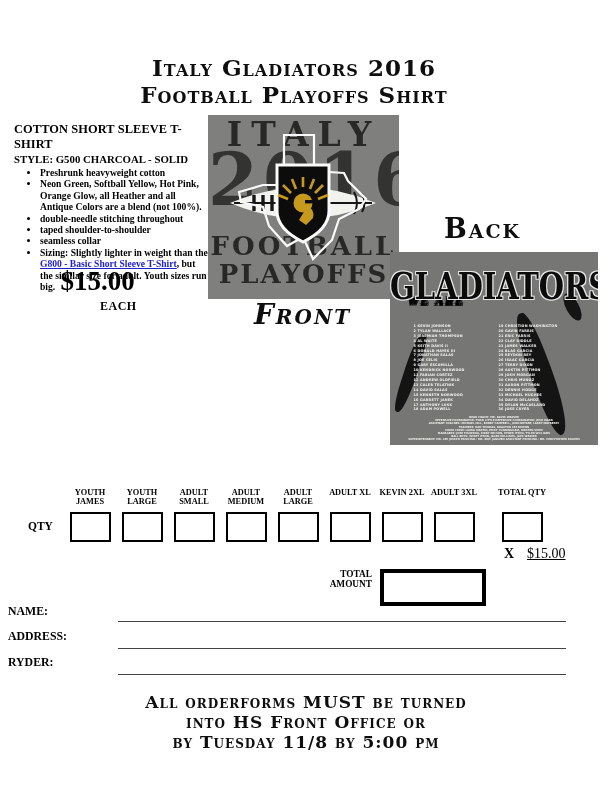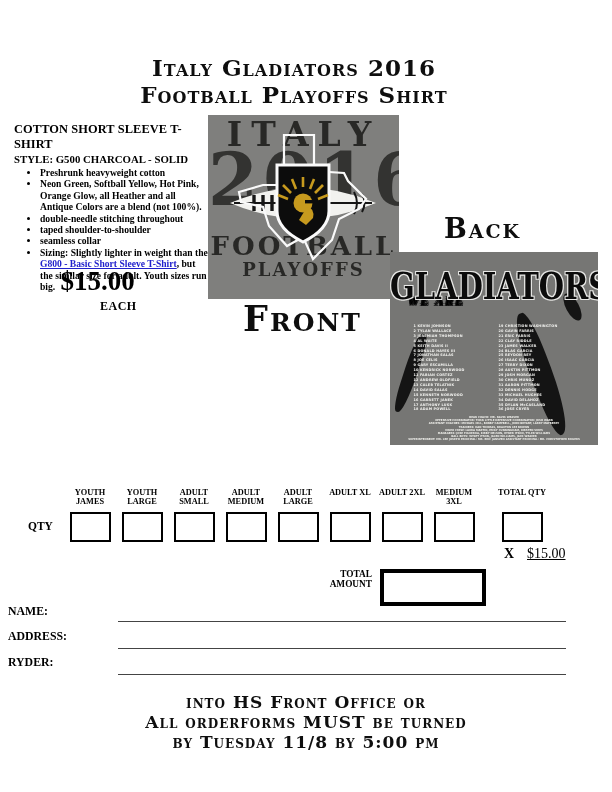--- a/index.html
+++ b/index.html
@@ -30,25 +30,25 @@
 
   
   .front-art{position:absolute;left:208px;top:115px;width:191px;height:184px;
              background:var(--shirt-gray);overflow:hidden;}
   .fd-text{position:absolute;width:100%;text-align:center;
            font-family:"DejaVu Serif","Liberation Serif",serif;font-weight:bold;
            color:#1d1d1b;opacity:.88;}
   .fd-italy{top:0px;font-size:33px;letter-spacing:9px;}
   .fd-year{top:22px;font-size:72px;letter-spacing:5px;color:#232321;opacity:.82;}
   .fd-football{top:116px;font-size:26px;letter-spacing:3px;}
-  .fd-playoffs{top:144px;font-size:18px;letter-spacing:2px;}
+  .fd-playoffs{top:144px;font-size:26px;letter-spacing:2px;}
   .front-art svg{position:absolute;left:0;top:0;}
 
   .front-label{position:absolute;left:205px;top:298px;width:195px;text-align:center;
-               font-size:35px;letter-spacing:2px;}
+               font-size:28px;letter-spacing:2px;font-style:italic;}
   .back-label{position:absolute;left:420px;top:213px;width:125px;text-align:center;
               font-size:27px;letter-spacing:2px;}
 
   
   .back-art{position:absolute;left:390px;top:252px;width:208px;height:193px;
             background:var(--back-gray);overflow:hidden;}
   .swoosh{position:absolute;background:#0d0d0d;opacity:.93;}
   .swoosh.s1{left:14px;top:80px;width:13px;height:82px;transform:rotate(18deg);border-radius:45% 30% 50% 35%;}
   .swoosh.s2{left:140px;top:58px;width:23px;height:128px;transform:rotate(-22deg);border-radius:60% 30% 65% 30%;}
   .swoosh.s3{left:176px;top:40px;width:13px;height:30px;transform:rotate(-28deg);border-radius:50%;}
@@ -235,25 +235,25 @@
       </div>
       <div class="size-col" style="left: 272px;">
         <div class="size-header">ADULT LARGE</div>
         <div class="qty-box"></div>
       </div>
       <div class="size-col" style="left: 324px;">
         <div class="size-header">ADULT XL</div>
         <div class="qty-box"></div>
       </div>
       <div class="size-col" style="left: 376px;">
-        <div class="size-header">ADULT 2XL</div>
+        <div class="size-header">KEVIN 2XL</div>
         <div class="qty-box"></div>
       </div>
       <div class="size-col" style="left: 428px;">
-        <div class="size-header">MEDIUM 3XL</div>
+        <div class="size-header">ADULT 3XL</div>
         <div class="qty-box"></div>
       </div>
     </div>
   <div class="totalqty-col">
     <div class="size-header">TOTAL QTY</div>
     <div class="qty-box"></div>
   </div>
   <div class="mult">X</div>
   <div class="unit-price">$15.00</div>
 
@@ -264,18 +264,18 @@
   <div class="tamount-box"></div>
 
   <div class="fill-label" style="left:8px;top:604px;">NAME:</div>
   <div class="fill-line" style="top:621px;"></div>
   <div class="fill-label" style="left:8px;top:629px;">ADDRESS:</div>
   <div class="fill-line" style="top:648px;"></div>
   <div class="fill-label" style="left:8px;top:655px;">RYDER:</div>
   <div class="fill-line" style="top:674px;"></div>
 
   <div class="footer">
+      <div class="footer-line">All orderforms MUST be turned</div>
       <div class="footer-line">into HS Front Office or</div>
-      <div class="footer-line">All orderforms MUST be turned</div>
       <div class="footer-line">by Tuesday 11/8 by 5:00 pm</div>
     </div>
 
 </div>
 
 </body></html>

